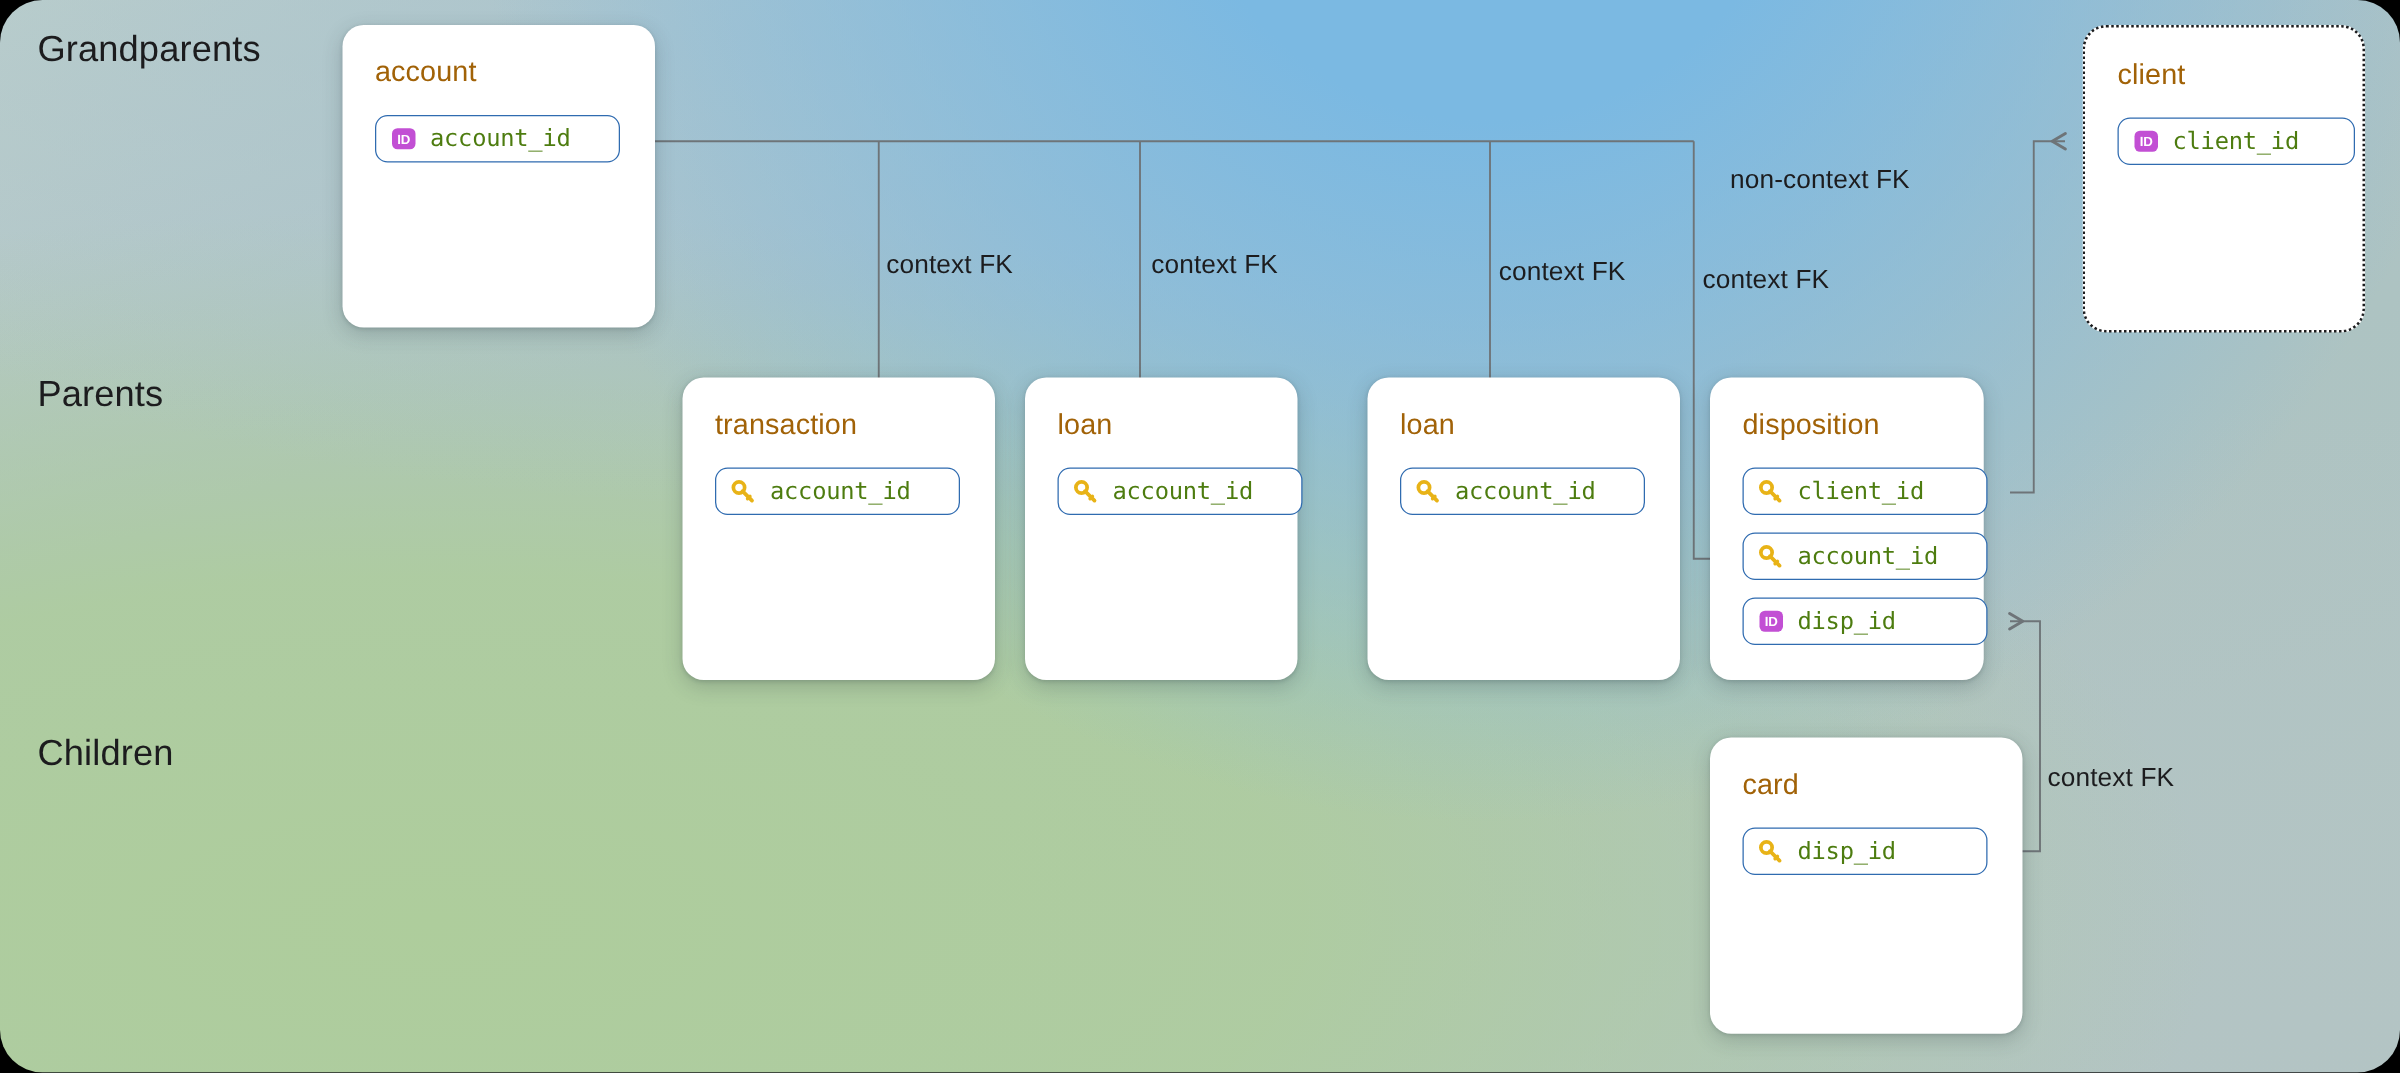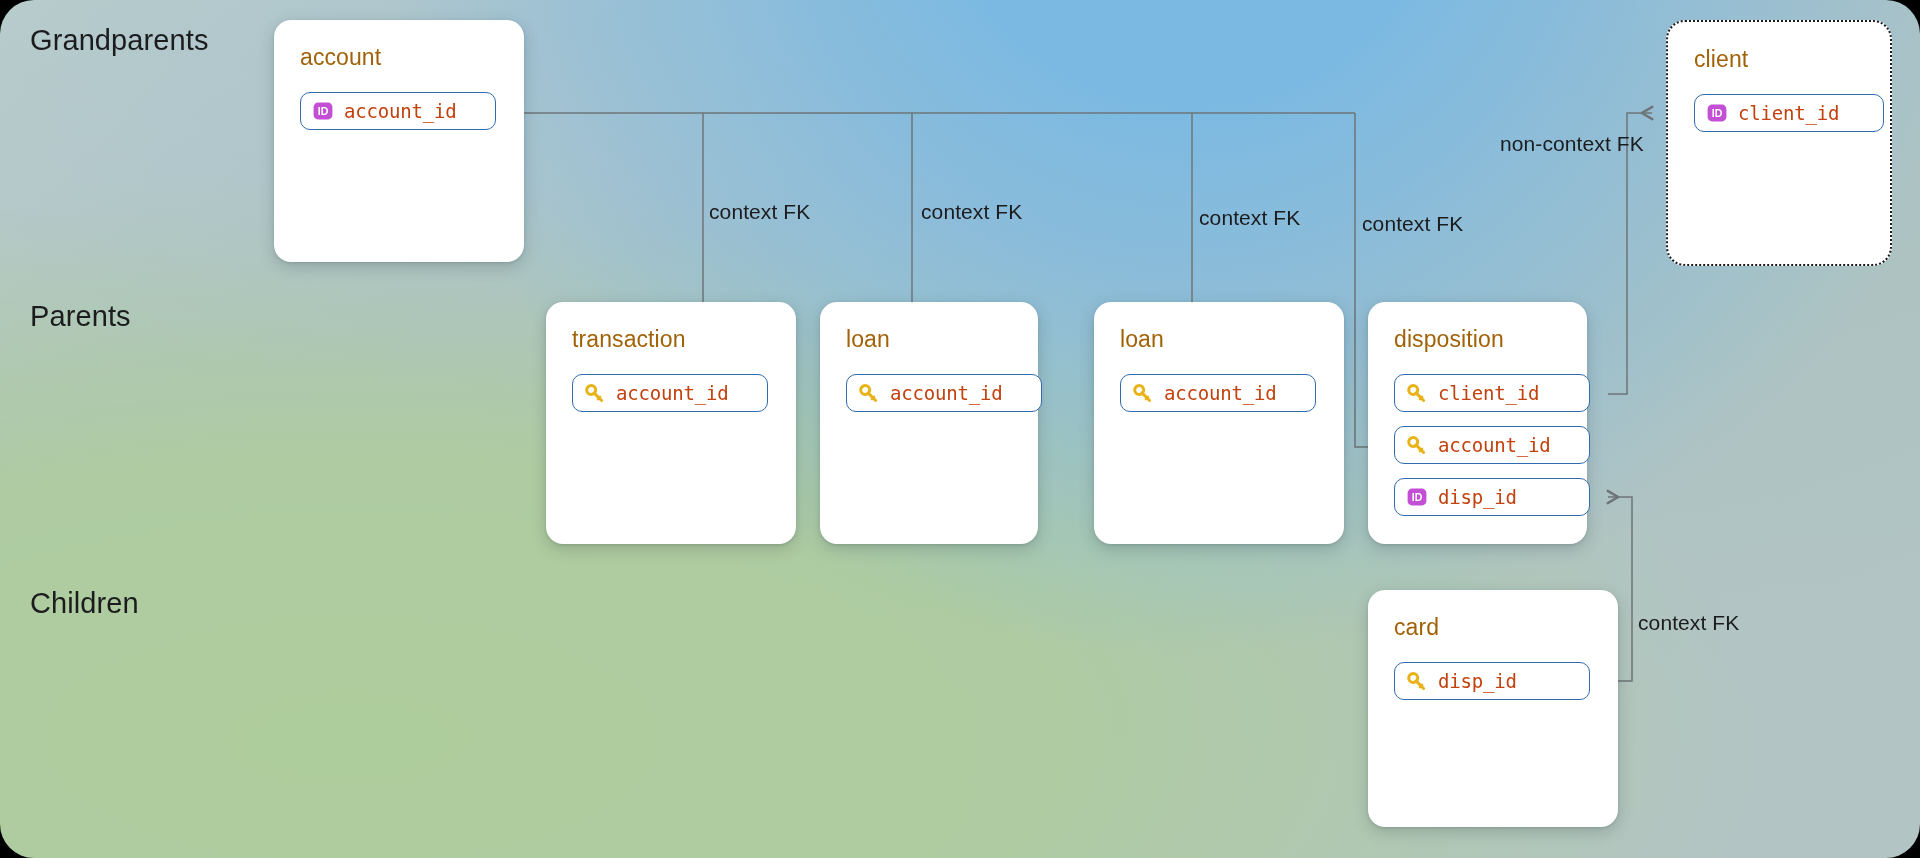--- a/index.html
+++ b/index.html
@@ -42,21 +42,21 @@
     font-size:23px;font-weight:normal;color:#a16207;letter-spacing:.1px;white-space:nowrap;
   }
   .field{
     position:absolute;left:26px;
     height:38px;box-sizing:border-box;
     border:1.6px solid #2f6bb0;border-radius:10px;background:#fff;
     display:flex;align-items:center;padding:0 11px;
   }
   .field .fname{
     font-family:"DejaVu Sans Mono","Liberation Mono",monospace;
-    font-size:19px;color:#c2410c;letter-spacing:-.2px;white-space:nowrap;
+    font-size:19px;color:#4d7c0f;letter-spacing:-.2px;white-space:nowrap;
   }
   .ic{width:22px;height:22px;margin-right:10px;flex:0 0 auto;display:block;}
 </style>
 </head>
 <body>
 
 <div id="canvas">
 
   <svg id="wires" viewBox="0 0 1920 858">
     <defs>
@@ -81,21 +81,21 @@
   <div id="layers">
       <div class="layer-label" style="left: 30px; top: 24px;">Grandparents</div>
       <div class="layer-label" style="left: 30px; top: 300px;">Parents</div>
       <div class="layer-label" style="left: 30px; top: 587px;">Children</div>
     </div>
   <div id="fklabels">
       <div class="fk-label" style="left: 709px; top: 200px;">context FK</div>
       <div class="fk-label" style="left: 921px; top: 200px;">context FK</div>
       <div class="fk-label" style="left: 1199px; top: 206px;">context FK</div>
       <div class="fk-label" style="left: 1362px; top: 212px;">context FK</div>
-      <div class="fk-label" style="left: 1500px; top: 132px;">non-context FK</div>
+      <div class="fk-label" style="left: 1384px; top: 132px;">non-context FK</div>
       <div class="fk-label" style="left: 1638px; top: 611px;">context FK</div>
     </div>
   <div id="tables">
       <div class="table-box" style="left: 274px; top: 20px; width: 250px; height: 242px;">
         <div class="table-title">account</div>
         <div class="field" style="left: 26px; top: 72px; width: 196px;">
           <svg class="ic" viewBox="0 0 22 22">
             <rect x="1.6" y="2.6" width="18.8" height="16.8" rx="4.4" fill="#c24fd4"></rect>
             <text x="11" y="15.1" font-family="Liberation Sans, sans-serif" font-size="10.6" font-weight="bold" fill="#fff" text-anchor="middle">ID</text>
           </svg>

